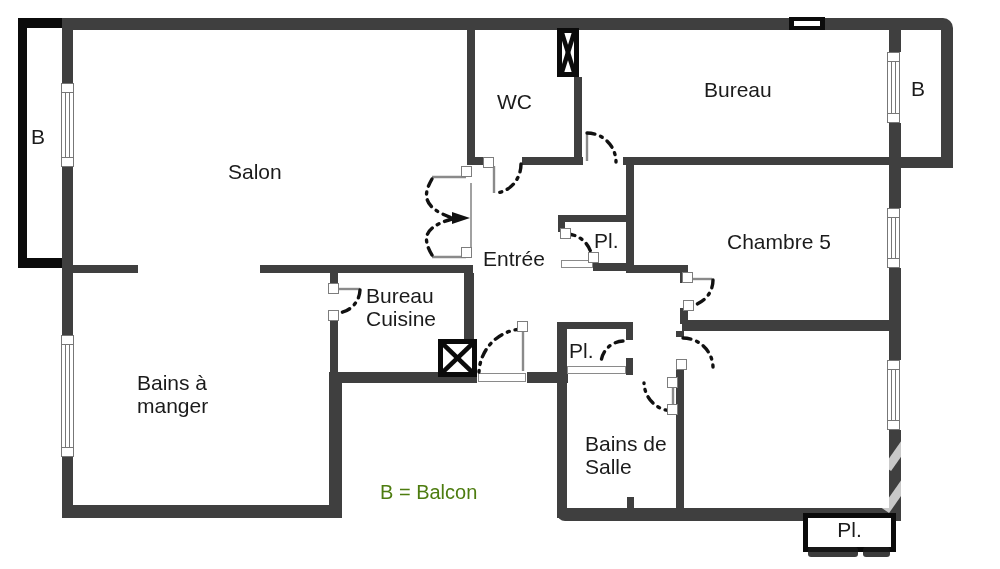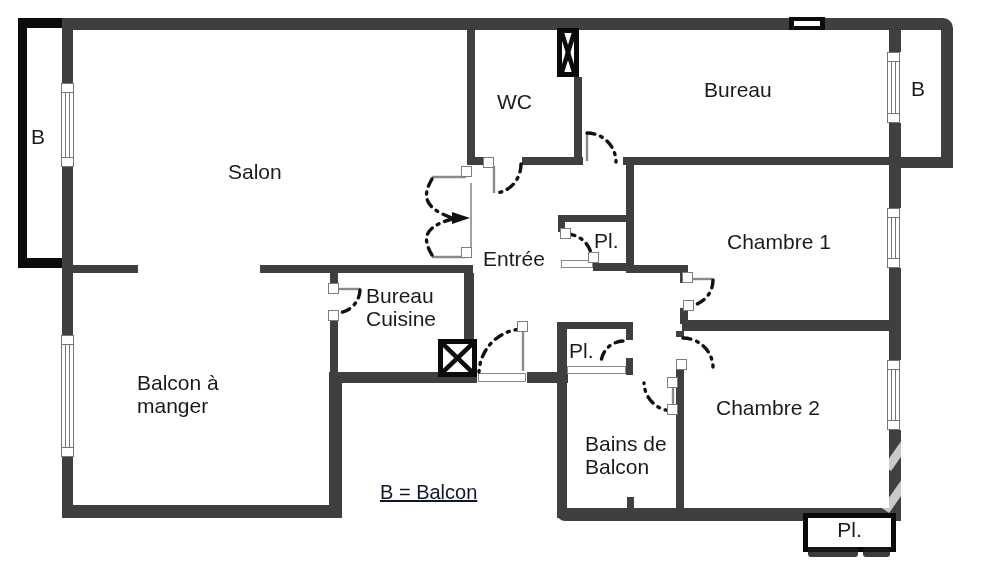--- a/index.html
+++ b/index.html
@@ -1,21 +1,21 @@
 <!DOCTYPE html>
 <html><head>
 <meta charset="utf-8">
 <style>
   html,body{margin:0;padding:0;background:#fff;}
   #plan{position:relative;width:1000px;height:569px;background:#fff;overflow:hidden;
         font-family:"Liberation Sans","DejaVu Sans",sans-serif;}
   .w  {position:absolute;background:#3f3f3f;}          
   .wb {position:absolute;background:#0b0b0b;}          
   .lbl{position:absolute;font-size:21px;line-height:23px;color:#1b1b1b;white-space:nowrap;}
-  .lg {position:absolute;font-size:20px;line-height:23px;color:#0f172a;white-space:nowrap;text-decoration:underline;}
+  .lg {position:absolute;font-size:20px;line-height:23px;color:#4d7c0f;white-space:nowrap;}
   .win{position:absolute;background:#fff;border:1px solid #777;box-sizing:border-box;}
   .win .bar{position:absolute;top:7px;bottom:7px;width:1px;background:#777;}
   .win .cap{position:absolute;left:-1px;right:-1px;height:8px;background:#fff;border:1px solid #777;}
   .sq {position:absolute;width:11px;height:11px;background:#fff;border:1.5px solid #7d7d7d;box-sizing:border-box;}
   .thr{position:absolute;background:#fff;border:1.5px solid #8a8a8a;box-sizing:border-box;}
   .xbox{position:absolute;background:#fff;border:5px solid #0b0b0b;box-sizing:border-box;}
   .xbox svg{display:block;width:100%;height:100%;}
   #doors{position:absolute;left:0;top:0;pointer-events:none;}
   .arc{fill:none;stroke:#111;stroke-width:3.4;stroke-linecap:round;stroke-dasharray:8 6 2 6;}
   .leaf{stroke:#8a8a8a;stroke-width:2.4;}
@@ -186,29 +186,28 @@
   <div style="position:absolute;left:803px;top:513px;width:93px;height:39px;background:#fff;border:5px solid #0b0b0b;box-sizing:border-box;"></div>
   <div class="lbl" style="left:803px;top:518px;width:93px;text-align:center;">Pl.</div>
   <div class="blob" style="left:808px;top:547px;width:50px;height:10px;"></div>
   <div class="blob" style="left:863px;top:547px;width:27px;height:10px;"></div>
   <div class="stripe" style="left:878px;top:446px;width:44px;height:9px;transform:rotate(-55deg);"></div>
   <div class="stripe" style="left:876px;top:488px;width:44px;height:9px;transform:rotate(-55deg);"></div>
 
   <div class="lbl" style="left:228px;top:160px;">Salon</div>
   <div class="lbl" style="left:497px;top:90px;">WC</div>
   <div class="lbl" style="left:704px;top:78px;">Bureau</div>
-  <div class="lbl" style="left:727px;top:230px;">Chambre 1</div>
+  <div class="lbl" style="left:727px;top:230px;">Chambre 5</div>
   <div class="lbl" style="left:483px;top:247px;">Entrée</div>
-  <div class="lbl" style="left:716px;top:396px;">Chambre 2</div>
   <div class="lbl" style="left:366px;top:284px;">Bureau</div>
   <div class="lbl" style="left:366px;top:307px;">Cuisine</div>
-  <div class="lbl" style="left:137px;top:371px;">Balcon à</div>
+  <div class="lbl" style="left:137px;top:371px;">Bains à</div>
   <div class="lbl" style="left:137px;top:394px;">manger</div>
   <div class="lbl" style="left:585px;top:432px;">Bains de</div>
-  <div class="lbl" style="left:585px;top:455px;">Balcon</div>
+  <div class="lbl" style="left:585px;top:455px;">Salle</div>
   <div class="lbl" style="left:594px;top:229px;">Pl.</div>
   <div class="lbl" style="left:569px;top:339px;">Pl.</div>
   <div class="lbl" style="left:31px;top:125px;">B</div>
   <div class="lbl" style="left:911px;top:77px;">B</div>
 
   <div class="lg" style="left:380px;top:481px;">B = Balcon</div>
 
 </div>
 
 </body></html>

